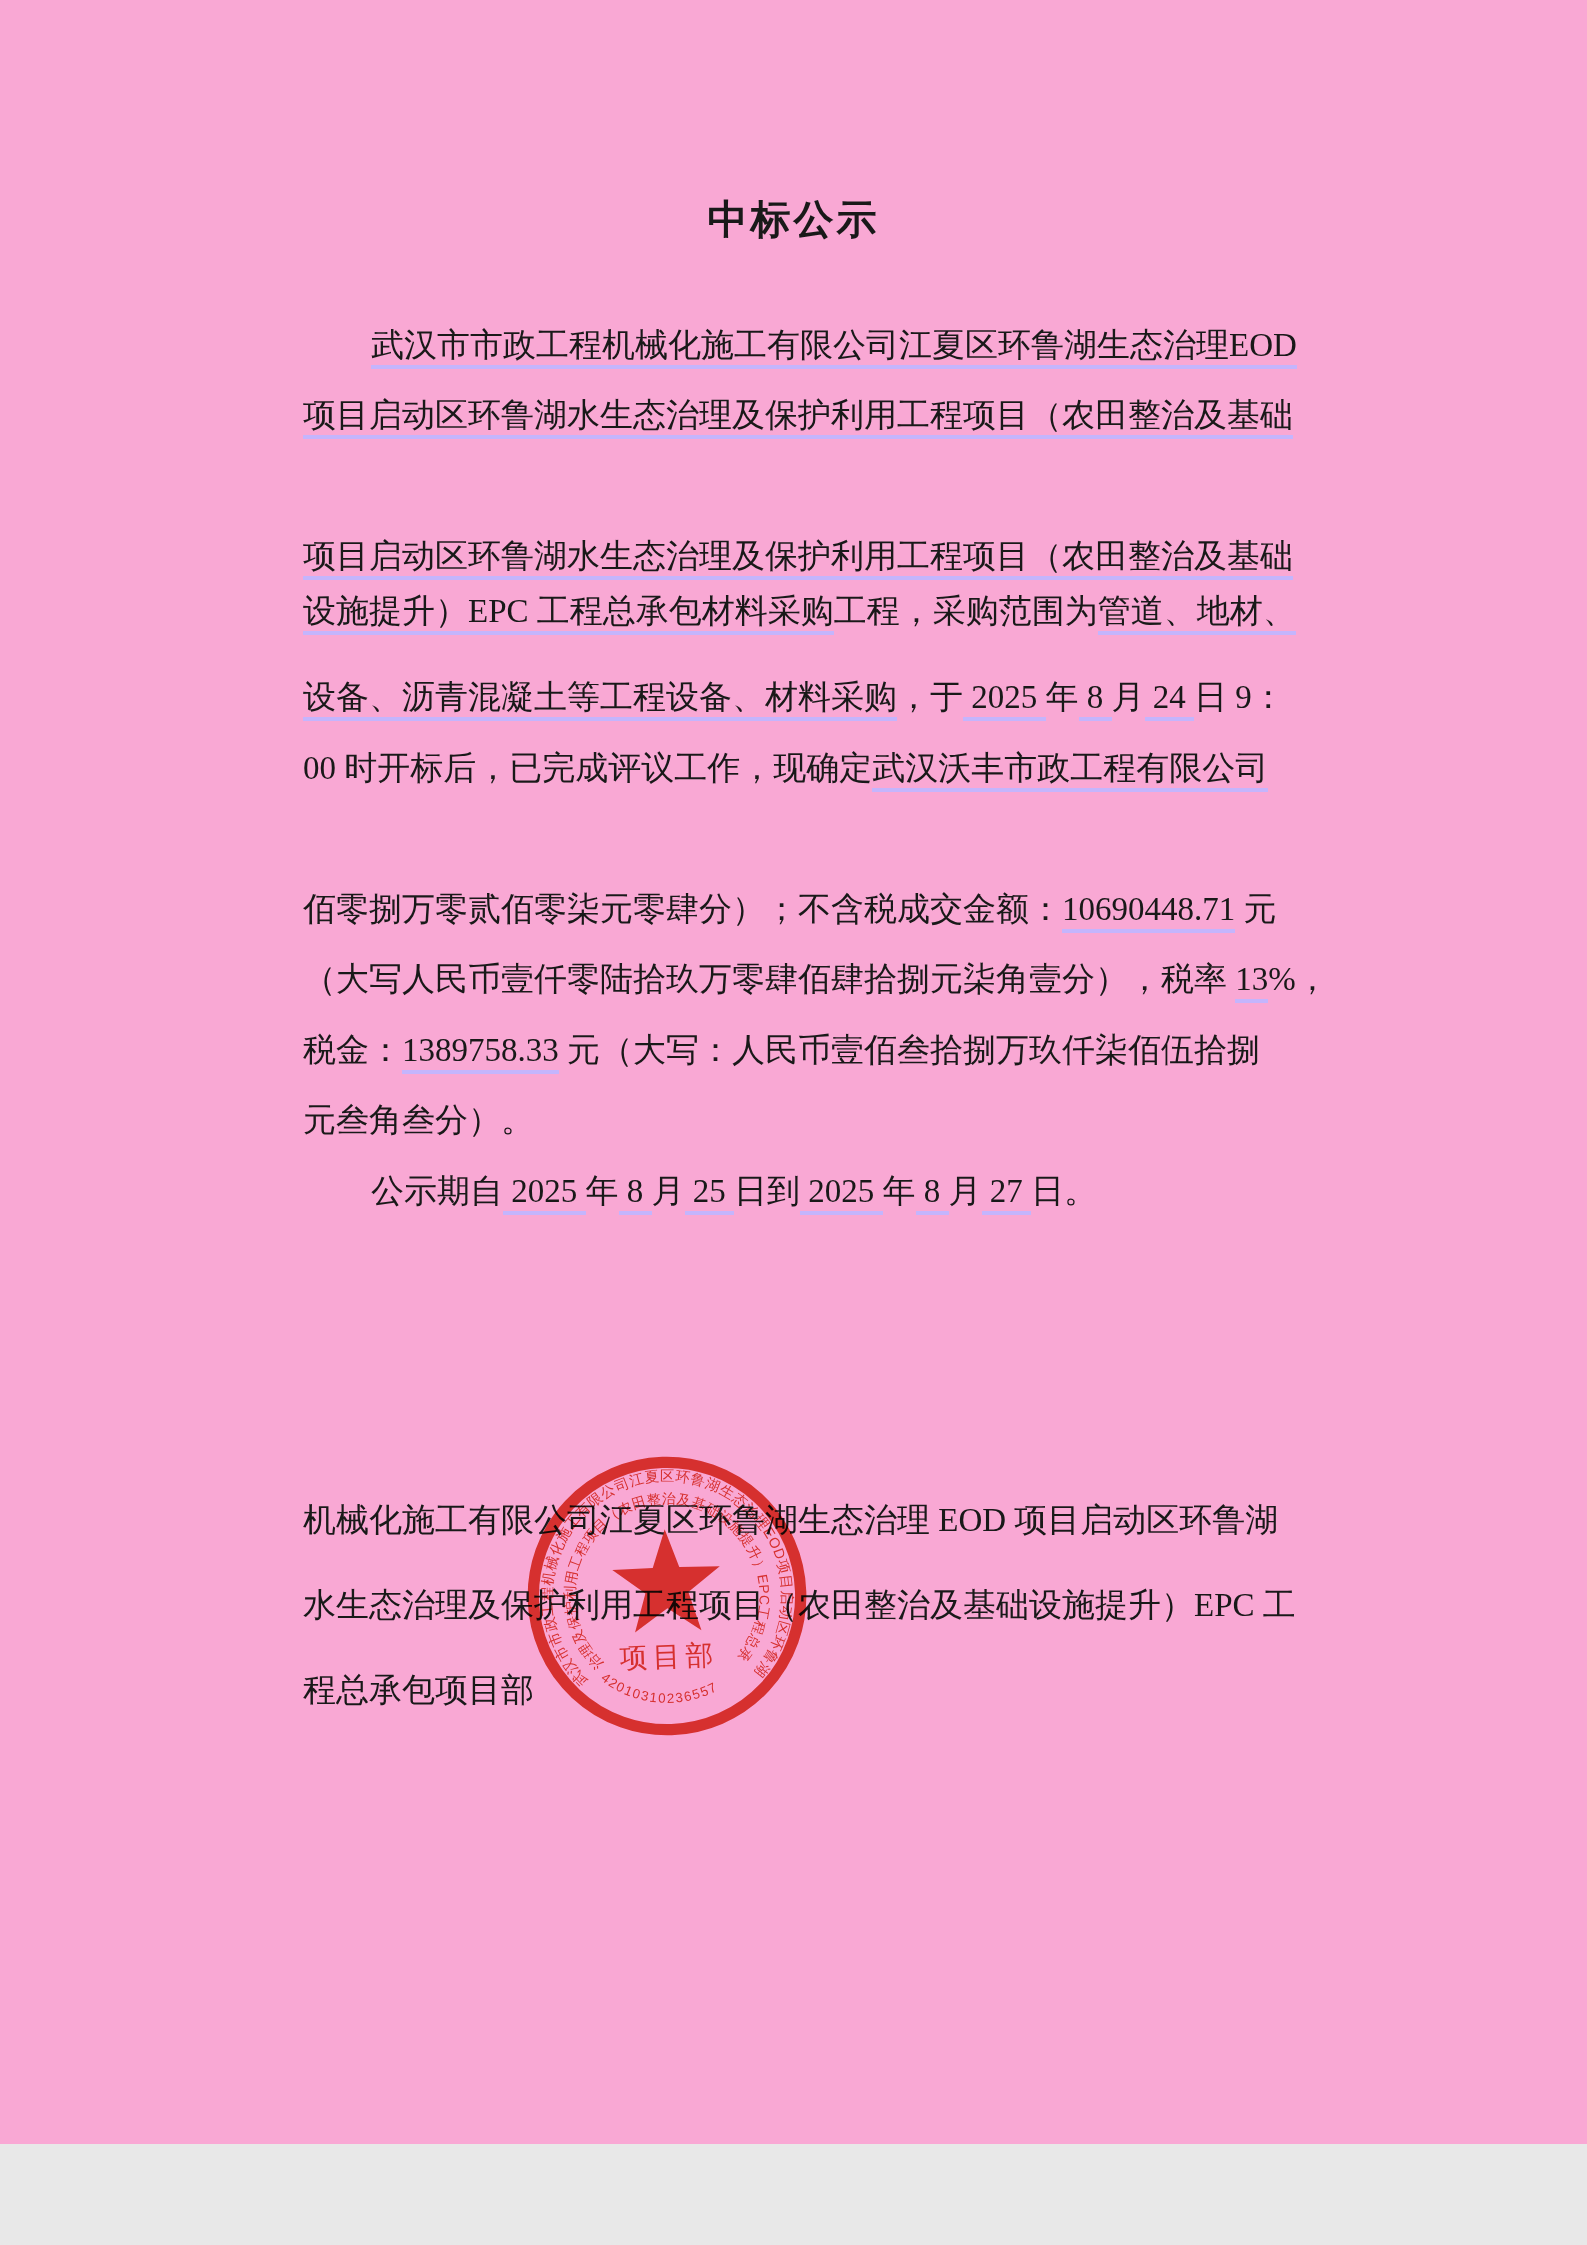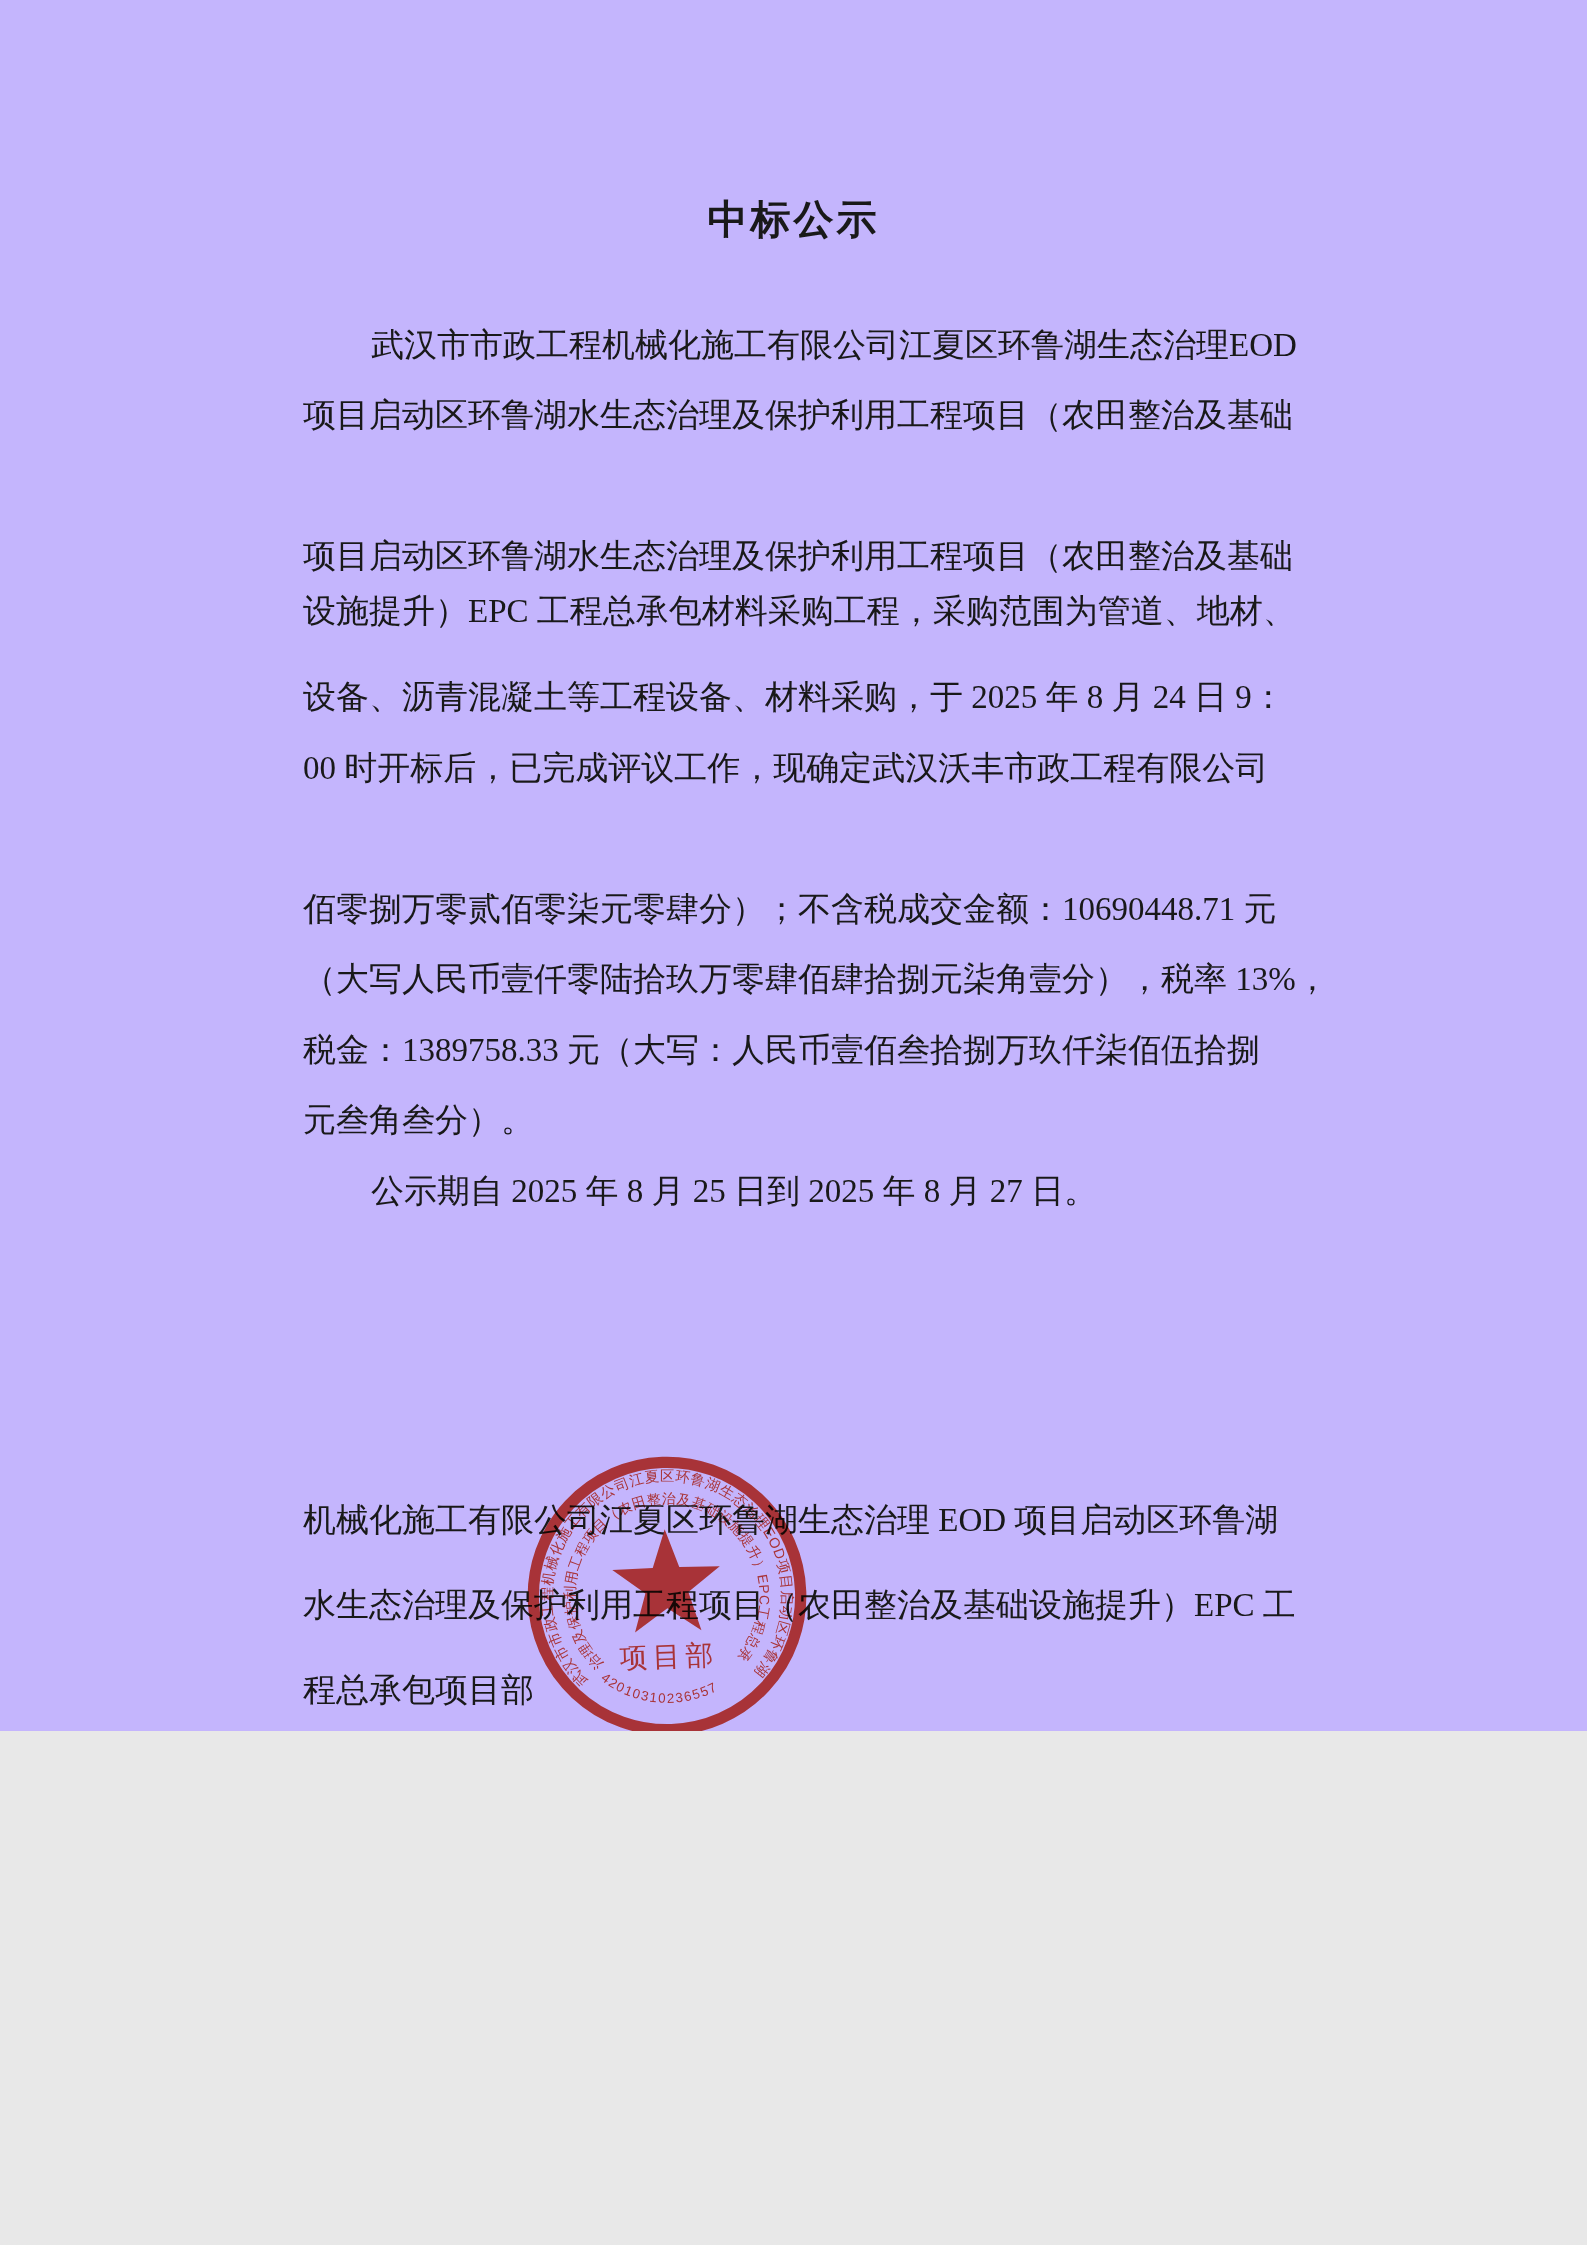--- a/index.html
+++ b/index.html
@@ -1,39 +1,39 @@
 <!DOCTYPE html>
 <html lang="zh"><head>
 <meta charset="utf-8">
 <style>
   html,body{margin:0;padding:0;background:#e8e8e8;}
   .page{
     position:relative;
-    width:1587px;height:1731px;
+    width:1587px;height:2144px;
     margin:0 auto;
-    background:#c4b5fd;
+    background:#f9a8d4;
     font-family:"Liberation Serif","DejaVu Serif",serif;
     color:#191919;
     overflow:hidden;
   }
   .doc-title{
     position:absolute;
     top:192px;left:0;width:100%;
     text-align:center;
     font-size:40px;font-weight:700;
     letter-spacing:3px;
   }
   .line{
     position:absolute;
     left:303px;width:1000px;
     font-size:33px;line-height:46px;
     white-space:pre;
   }
   .line.ind{padding-left:68px;}
-  .u{border-bottom:7px solid #c4b5fd;padding-bottom:2px;}
+  .u{border-bottom:4px solid #c4b5fd;padding-bottom:2px;}
   .sig{position:absolute;font-size:33px;white-space:pre;}
   .stamp{
     position:absolute;
     left:523px;top:1452px;
     width:288px;height:288px;
     mix-blend-mode:multiply;
     opacity:.93;
     transform:rotate(-2deg);
   }
   .stamp svg{width:100%;height:100%;}

